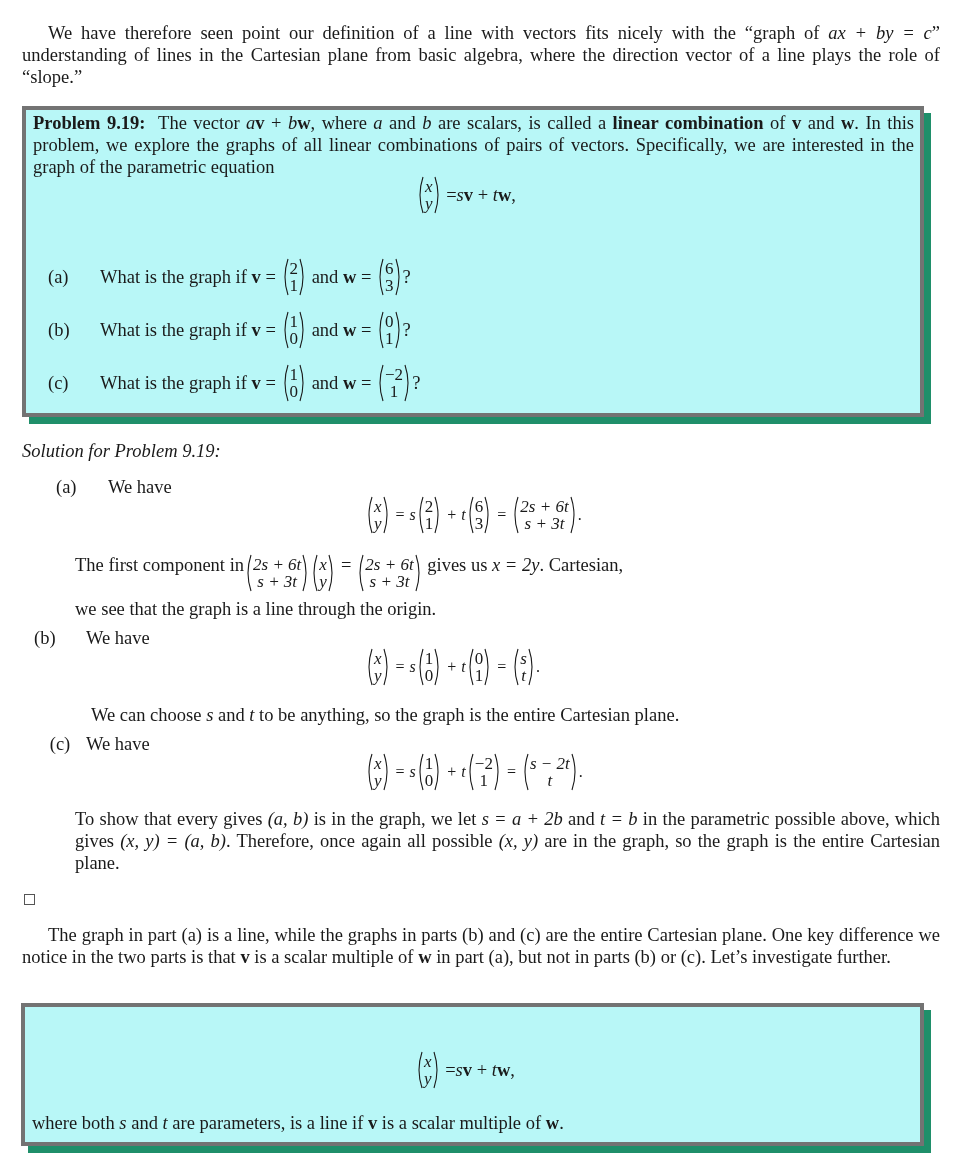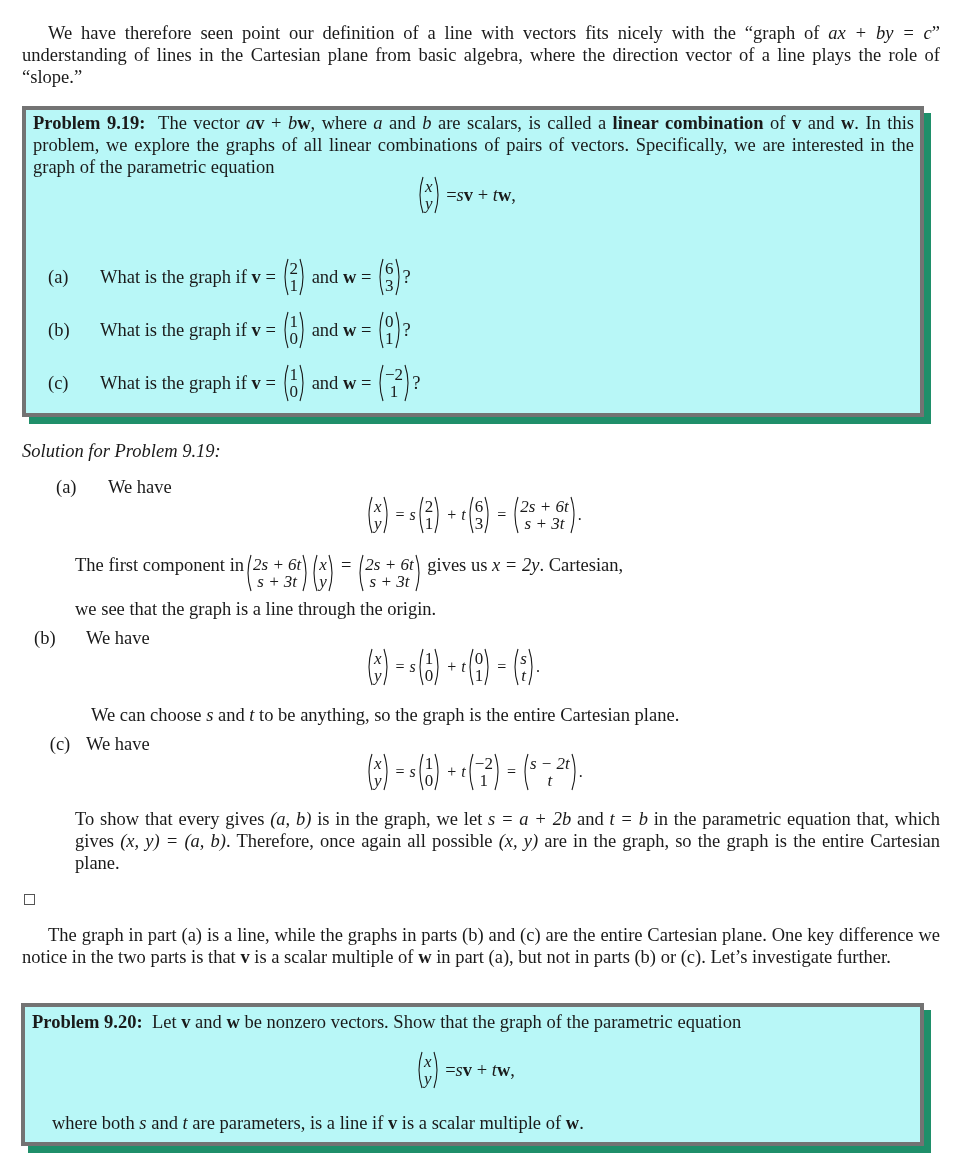--- a/index.html
+++ b/index.html
@@ -486,53 +486,49 @@
     </span>
     <span class="paren rp">
         <svg width="7" height="38" viewBox="0 0 7 38">
           <path d="M1,1 Q7,19 1,37" fill="none" stroke="#1a1a1a" stroke-width="1.1"></path>
         </svg>
       </span>
   </span>
     <span class="sm">.</span>
   </div>
 <div class="abs" style="left:75px; top:808px; width:865px; text-align:justify;">
-  <span>To show that every gives </span><i>(a, b)</i><span> is in the graph, we let </span><i>s = a + 2b</i><span> and </span><i>t = b</i><span> in the parametric equation that,</span>
+  <span>To show that every gives </span><i>(a, b)</i><span> is in the graph, we let </span><i>s = a + 2b</i><span> and </span><i>t = b</i><span> in the parametric possible above,</span>
   <span>which gives </span><i>(x, y) = (a, b)</i><span>. Therefore, once again all possible </span><i>(x, y)</i><span> are in the graph, so the graph is the entire</span>
   <span>Cartesian plane.</span>
 </div>
 
 <div class="qed"></div>
 
 <div class="para indent" style="top:924px;">
   <span>The graph in part (a) is a line, while the graphs in parts (b) and (c) are the entire Cartesian plane.  One key</span>
   <span>difference we notice in the two parts is that </span><b class="vec">v</b><span> is a scalar multiple of </span><b class="vec">w</b><span> in part (a), but not in parts (b) or (c). Let’s</span>
   <span>investigate further.</span>
 </div>
 
 <div class="pbox" style="left:21px; top:1003px; width:895px; height:135px;">
-  <div class="line" style="top:4px;">
-    <b>Problem 9.20:</b>&nbsp;
-    <span>Let </span><b class="vec">v</b><span> and </span><b class="vec">w</b><span> be nonzero vectors. Show that the graph of the parametric equation</span>
-  </div>
   <div class="eq" style="left:390px; top:44px;">
     <span class="mat">
       <span class="paren lp">
           <svg width="7" height="38" viewBox="0 0 7 38">
             <path d="M6,1 Q0,19 6,37" fill="none" stroke="#1a1a1a" stroke-width="1.1"></path>
           </svg>
         </span>
       <span class="col">
           <i>x</i>
           <i>y</i>
         </span>
       <span class="paren rp">
           <svg width="7" height="38" viewBox="0 0 7 38">
             <path d="M1,1 Q7,19 1,37" fill="none" stroke="#1a1a1a" stroke-width="1.1"></path>
           </svg>
         </span>
     </span>
     &nbsp;<span>= </span><i>s</i><b class="vec">v</b><span style="white-space:pre"> + </span><i>t</i><b class="vec">w</b><span>,</span>
   </div>
-  <div class="line" style="top:105px;margin-left:20px;">
+  <div class="line" style="top:105px;">
     <span>where both </span><i>s</i><span> and </span><i>t</i><span> are parameters, is a line if </span><b class="vec">v</b><span> is a scalar multiple of </span><b class="vec">w</b><span>.</span>
   </div>
 </div>
 
 </body></html>

